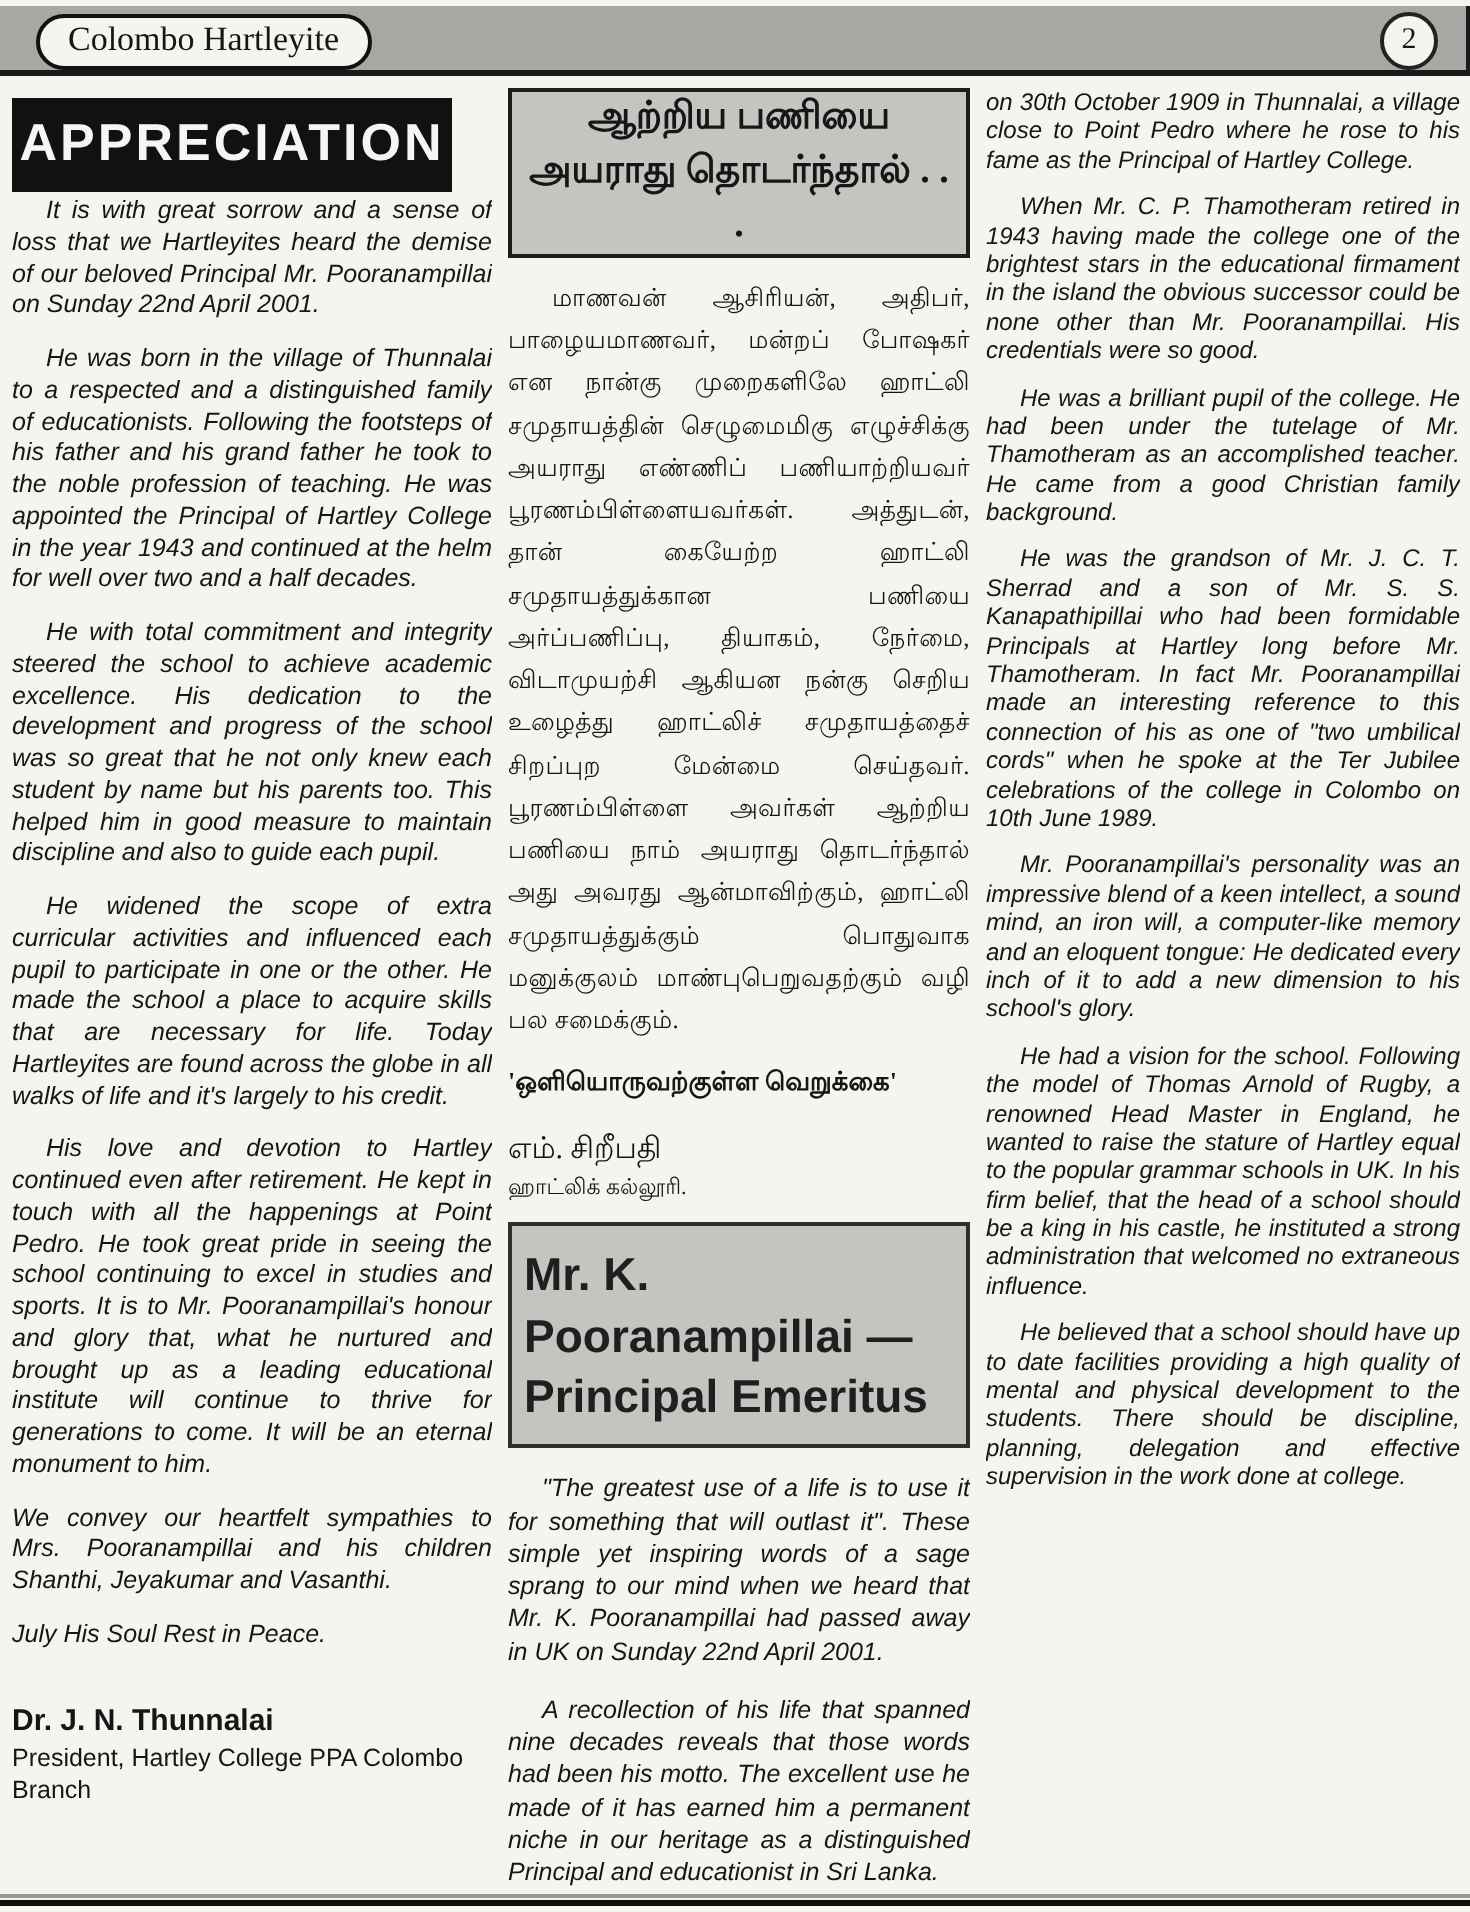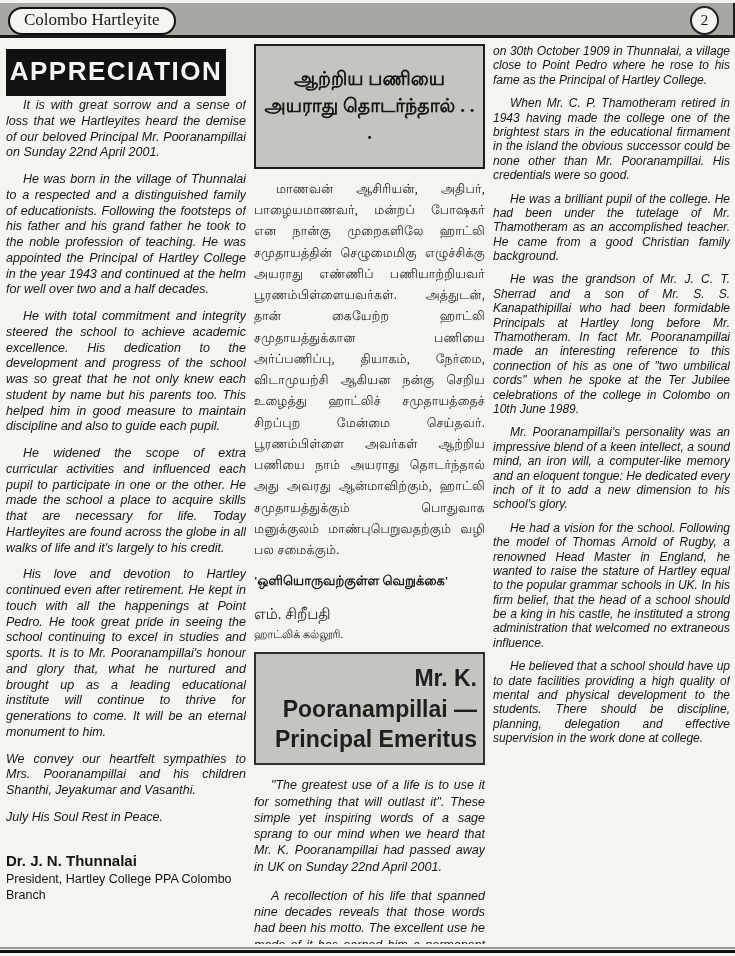--- a/index.html
+++ b/index.html
@@ -14,21 +14,21 @@
     overflow:hidden;
   }
   
   .masthead{
     position:absolute;top:3px;left:0;right:0;height:32px;
     background:var(--band-gray,#a9a7a3);
     border-bottom:3px solid #1a1a1a;
     border-right:2px solid #1a1a1a;
   }
   .masthead-pill{
-    position:absolute;left:8px;top:4px;
+    position:absolute;left:18px;top:4px;
     background:var(--paper,#f6f4ef);
     border:2px solid #111;border-radius:14px;
     padding:1px 14px 3px;
     font-family:"Liberation Serif",serif;
     font-size:17px;line-height:1.2;white-space:nowrap;
   }
   .page-circle{
     position:absolute;right:14px;top:3px;
     width:25px;height:25px;border-radius:50%;
     background:var(--paper,#f6f4ef);
@@ -63,21 +63,21 @@
   .sig-name{margin:26px 0 2px;font-weight:bold;font-size:15px;}
   .sig-title{margin:0;font-size:12.5px;line-height:1.3;}
 
   
   .tamil-heading-box{
     border:2px solid #1d1d1d;
     background:var(--panel-gray,#c6c4c0);
     text-align:center;
     font-family:"Liberation Serif","DejaVu Sans",serif;
     font-weight:bold;font-size:19px;line-height:1.42;
-    padding:20px 6px;margin:0 0 10px;
+    padding:0 6px;margin:0 0 10px;
   }
   .tamil-body{
     font-family:"Liberation Serif","DejaVu Sans",serif;
     font-size:12.5px;line-height:1.7;text-align:justify;
     text-indent:22px;margin:0 0 12px;letter-spacing:.2px;
   }
   .tamil-quote{
     font-family:"Liberation Serif","DejaVu Sans",serif;
     font-weight:bold;font-size:13px;margin:0 0 16px;
   }
@@ -85,21 +85,21 @@
     font-family:"Liberation Serif","DejaVu Sans",serif;}
   .tamil-sig-role{font-size:11px;margin:0 0 1px;
     font-family:"Liberation Serif","DejaVu Sans",serif;}
   .tamil-sig-org{font-size:11px;margin:0 0 10px;
     font-family:"Liberation Serif","DejaVu Sans",serif;}
   .emeritus-box{
     border:2px solid #2e2e2e;
     background:var(--panel-gray,#c6c4c0);
     color:#1f1f1f;
     font-weight:bold;font-size:23px;line-height:1.32;
-    text-align:right;padding:9px 6px;margin:0 0 12px;
+    text-align:left;padding:9px 6px;margin:0 0 12px;
   }
   
   .bottom-rule{position:absolute;left:0;right:0;bottom:3px;}
   .rule-gray{height:2px;background:#9a9894;}
   .rule-black{height:3px;background:#0f0f0f;margin-top:1px;}
 </style>
 </head>
 <body>
 
 <div class="page">

